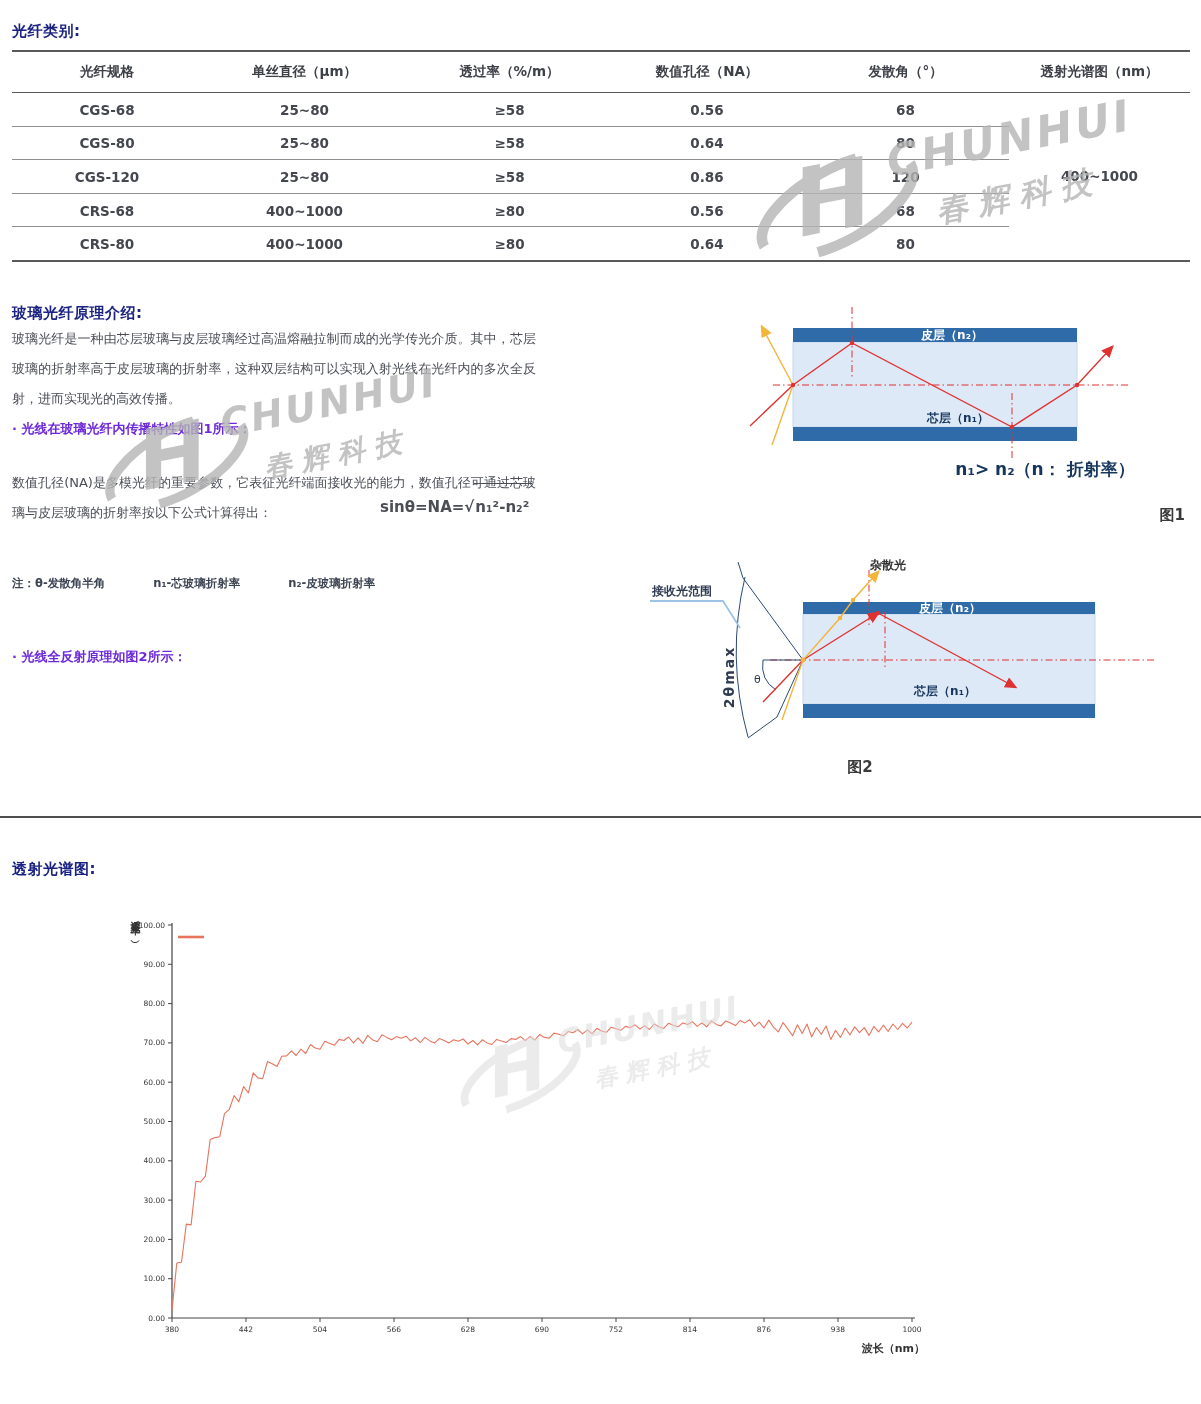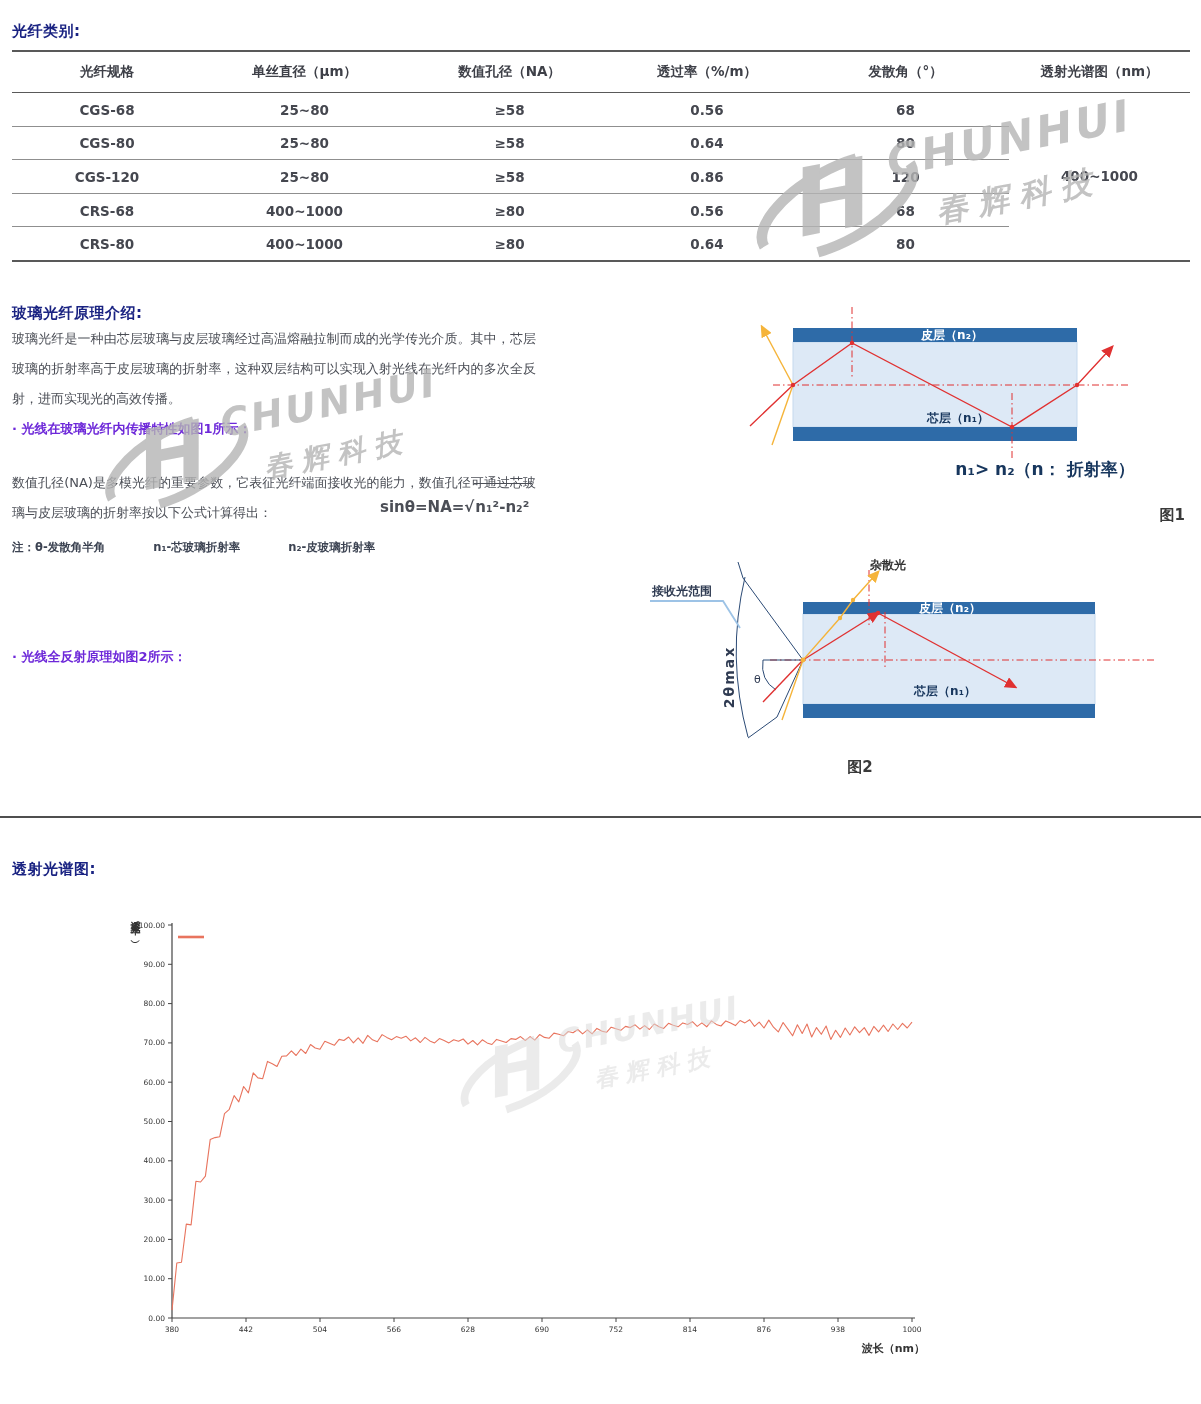--- a/index.html
+++ b/index.html
@@ -19,21 +19,21 @@
   .row-line{position:absolute;left:0;bottom:0;width:997px;height:1px;background:#8f8f8f;}
   .t-merged{position:absolute;left:997px;top:40px;width:181px;height:168px;display:flex;
             align-items:center;justify-content:center;font-size:13.5px;font-weight:600;color:#45474f;}
   
   .para{position:absolute;left:12px;width:524px;font-size:13px;font-weight:400;color:#4b4e56;
         line-height:30px;text-align:justify;}
   .bullet{position:absolute;left:12px;font-size:13px;font-weight:bold;color:#6d28d9;text-align:right;}
   .formula{position:absolute;left:380px;top:498px;font-size:15px;font-weight:bold;color:#4b4e56;}
   .formula .rad{border-top:1.6px solid #4b4e56;padding:14px 3px 0 1px;}
   .note{position:absolute;left:12px;top:540px;font-size:11.5px;font-weight:bold;color:#3c4352;}
-  .note span{display:inline-block;}
+  .note span{display:inline-block;margin-top:36px;}
   .note .gap{margin-left:44px;}
   
   .fig-svg{position:absolute;}
   .fig-text{font-size:12px;font-weight:600;}
   .relation{position:absolute;left:905px;top:458px;width:280px;text-align:center;
             font-size:17px;font-weight:bold;color:#17365d;}
   .fig-cap{position:absolute;font-size:15px;font-weight:bold;color:#3a3a3a;}
   
   .divider{position:absolute;left:0;top:816px;width:1201px;height:2px;background:#4f4f4f;}
   
@@ -48,22 +48,22 @@
 <body>
 
 <div class="page">
 
   <div class="sec-title" style="top:14px">光纤类别:</div>
 
   <div class="spec-table">
     <div class="t-head">
       <div class="t-cell">光纤规格</div>
       <div class="t-cell">单丝直径（μm）</div>
+      <div class="t-cell">透过率（%/m）</div>
       <div class="t-cell">数值孔径（NA）</div>
-      <div class="t-cell">透过率（%/m）</div>
       <div class="t-cell">发散角（°）</div>
       <div class="t-cell">透射光谱图（nm）</div>
     </div>
     <div class="t-body" id="t-body">
         <div class="t-row">
           <div class="t-cell">CGS-68</div>
           <div class="t-cell">25~80</div>
           <div class="t-cell">≥58</div>
           <div class="t-cell">0.56</div>
           <div class="t-cell">68</div>

